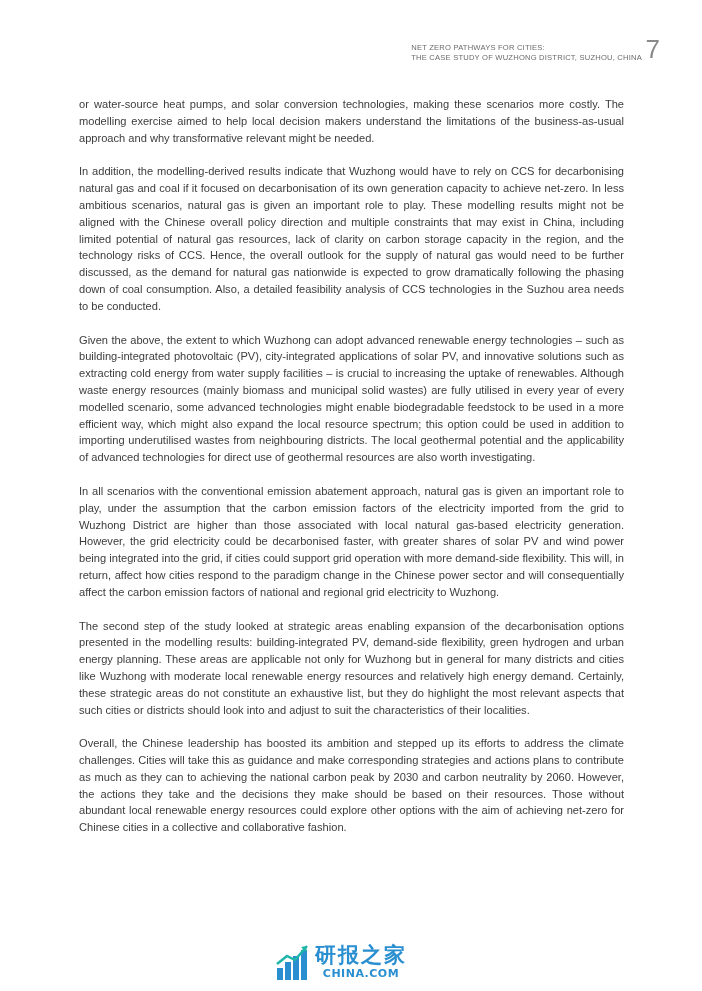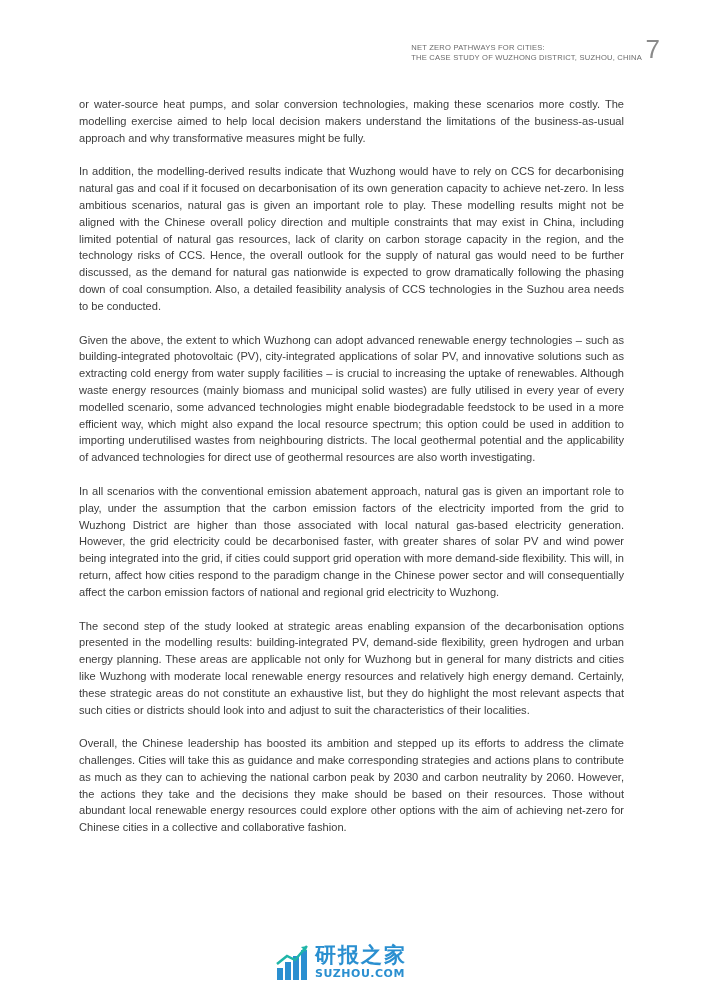--- a/index.html
+++ b/index.html
@@ -49,20 +49,21 @@
       color: #3c3c3c;
     }
     .watermark {
       position: absolute;
       left: 275px;
       top: 938px;
       width: 170px;
       height: 48px;
       display: flex;
       align-items: center;
+      text-align: center;
     }
     .wm-logo {
       width: 34px;
       height: 40px;
       margin-right: 6px;
     }
     .wm-text {
       display: flex;
       flex-direction: column;
     }
@@ -86,34 +87,34 @@
 </head>
 <body>
 
 <div class="header">
   <div>NET ZERO PATHWAYS FOR CITIES:</div>
   <div>THE CASE STUDY OF WUZHONG DISTRICT, SUZHOU, CHINA</div>
 </div>
 <div class="page-number">7</div>
 
 <div class="content">
-  <p class="para">or water-source heat pumps, and solar conversion technologies, making these scenarios more costly. The modelling exercise aimed to help local decision makers understand the limitations of the business-as-usual approach and why transformative measures might be fully.</p>
+  <p class="para">or water-source heat pumps, and solar conversion technologies, making these scenarios more costly. The modelling exercise aimed to help local decision makers understand the limitations of the business-as-usual approach and why transformative relevant might be needed.</p>
   <p class="para">In addition, the modelling-derived results indicate that Wuzhong would have to rely on CCS for decarbonising natural gas and coal if it focused on decarbonisation of its own generation capacity to achieve net-zero. In less ambitious scenarios, natural gas is given an important role to play. These modelling results might not be aligned with the Chinese overall policy direction and multiple constraints that may exist in China, including limited potential of natural gas resources, lack of clarity on carbon storage capacity in the region, and the technology risks of CCS. Hence, the overall outlook for the supply of natural gas would need to be further discussed, as the demand for natural gas nationwide is expected to grow dramatically following the phasing down of coal consumption. Also, a detailed feasibility analysis of CCS technologies in the Suzhou area needs to be conducted.</p>
   <p class="para">Given the above, the extent to which Wuzhong can adopt advanced renewable energy technologies – such as building-integrated photovoltaic (PV), city-integrated applications of solar PV, and innovative solutions such as extracting cold energy from water supply facilities – is crucial to increasing the uptake of renewables. Although waste energy resources (mainly biomass and municipal solid wastes) are fully utilised in every year of every modelled scenario, some advanced technologies might enable biodegradable feedstock to be used in a more efficient way, which might also expand the local resource spectrum; this option could be used in addition to importing underutilised wastes from neighbouring districts. The local geothermal potential and the applicability of advanced technologies for direct use of geothermal resources are also worth investigating.</p>
   <p class="para">In all scenarios with the conventional emission abatement approach, natural gas is given an important role to play, under the assumption that the carbon emission factors of the electricity imported from the grid to Wuzhong District are higher than those associated with local natural gas-based electricity generation. However, the grid electricity could be decarbonised faster, with greater shares of solar PV and wind power being integrated into the grid, if cities could support grid operation with more demand-side flexibility. This will, in return, affect how cities respond to the paradigm change in the Chinese power sector and will consequentially affect the carbon emission factors of national and regional grid electricity to Wuzhong.</p>
   <p class="para">The second step of the study looked at strategic areas enabling expansion of the decarbonisation options presented in the modelling results: building-integrated PV, demand-side flexibility, green hydrogen and urban energy planning. These areas are applicable not only for Wuzhong but in general for many districts and cities like Wuzhong with moderate local renewable energy resources and relatively high energy demand. Certainly, these strategic areas do not constitute an exhaustive list, but they do highlight the most relevant aspects that such cities or districts should look into and adjust to suit the characteristics of their localities.</p>
   <p class="para">Overall, the Chinese leadership has boosted its ambition and stepped up its efforts to address the climate challenges. Cities will take this as guidance and make corresponding strategies and actions plans to contribute as much as they can to achieving the national carbon peak by 2030 and carbon neutrality by 2060. However, the actions they take and the decisions they make should be based on their resources. Those without abundant local renewable energy resources could explore other options with the aim of achieving net-zero for Chinese cities in a collective and collaborative fashion.</p>
 </div>
 
 <div class="watermark">
   <svg class="wm-logo" viewBox="0 0 34 40">
     <rect x="2" y="26" width="6" height="12" fill="#2a8fd0"></rect>
     <rect x="10" y="20" width="6" height="18" fill="#2a8fd0"></rect>
     <rect x="18" y="14" width="6" height="24" fill="#2a8fd0"></rect>
     <rect x="26" y="8" width="6" height="30" fill="#2a8fd0"></rect>
     <polyline points="2,22 12,14 20,18 32,4" fill="none" stroke="#1fb5a8" stroke-width="2.5"></polyline>
     <polygon points="32,4 26,5 31,10" fill="#1fb5a8"></polygon>
   </svg>
   <div class="wm-text">
     <span class="wm-cn">研报之家</span>
-    <span class="wm-en">SUZHOU.COM</span>
+    <span class="wm-en">CHINA.COM</span>
   </div>
 </div>
 
 </body></html>

